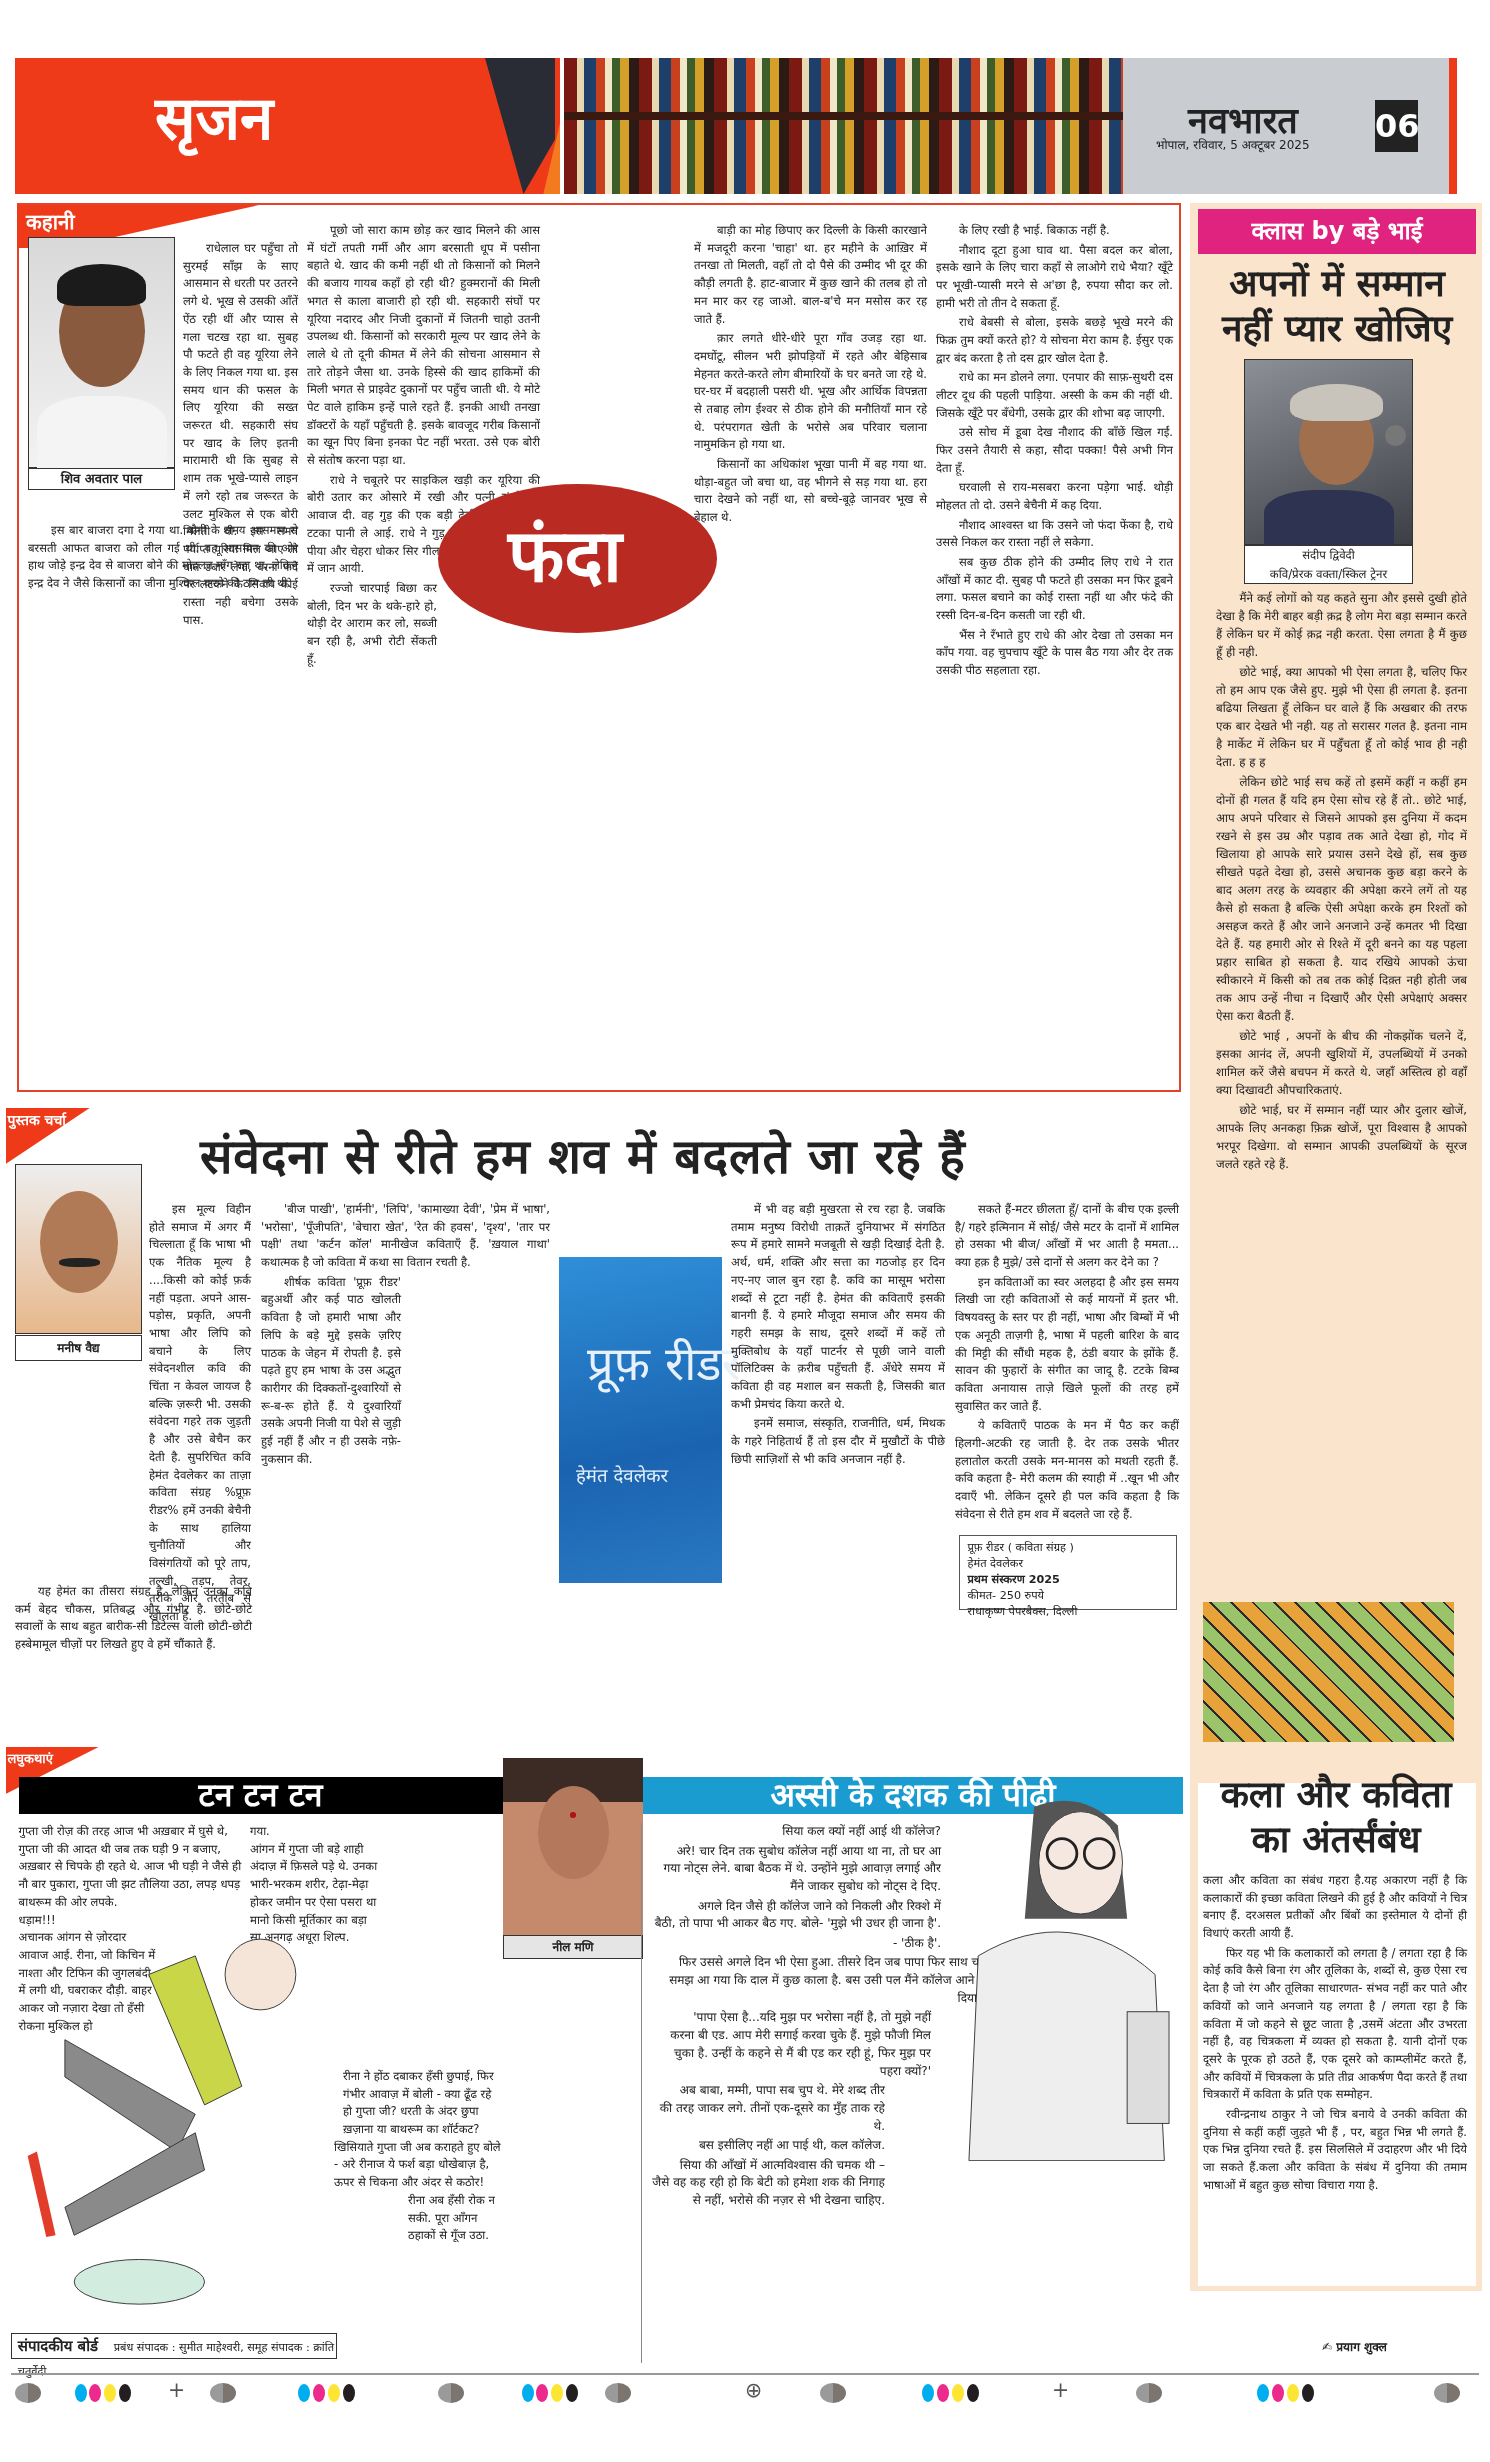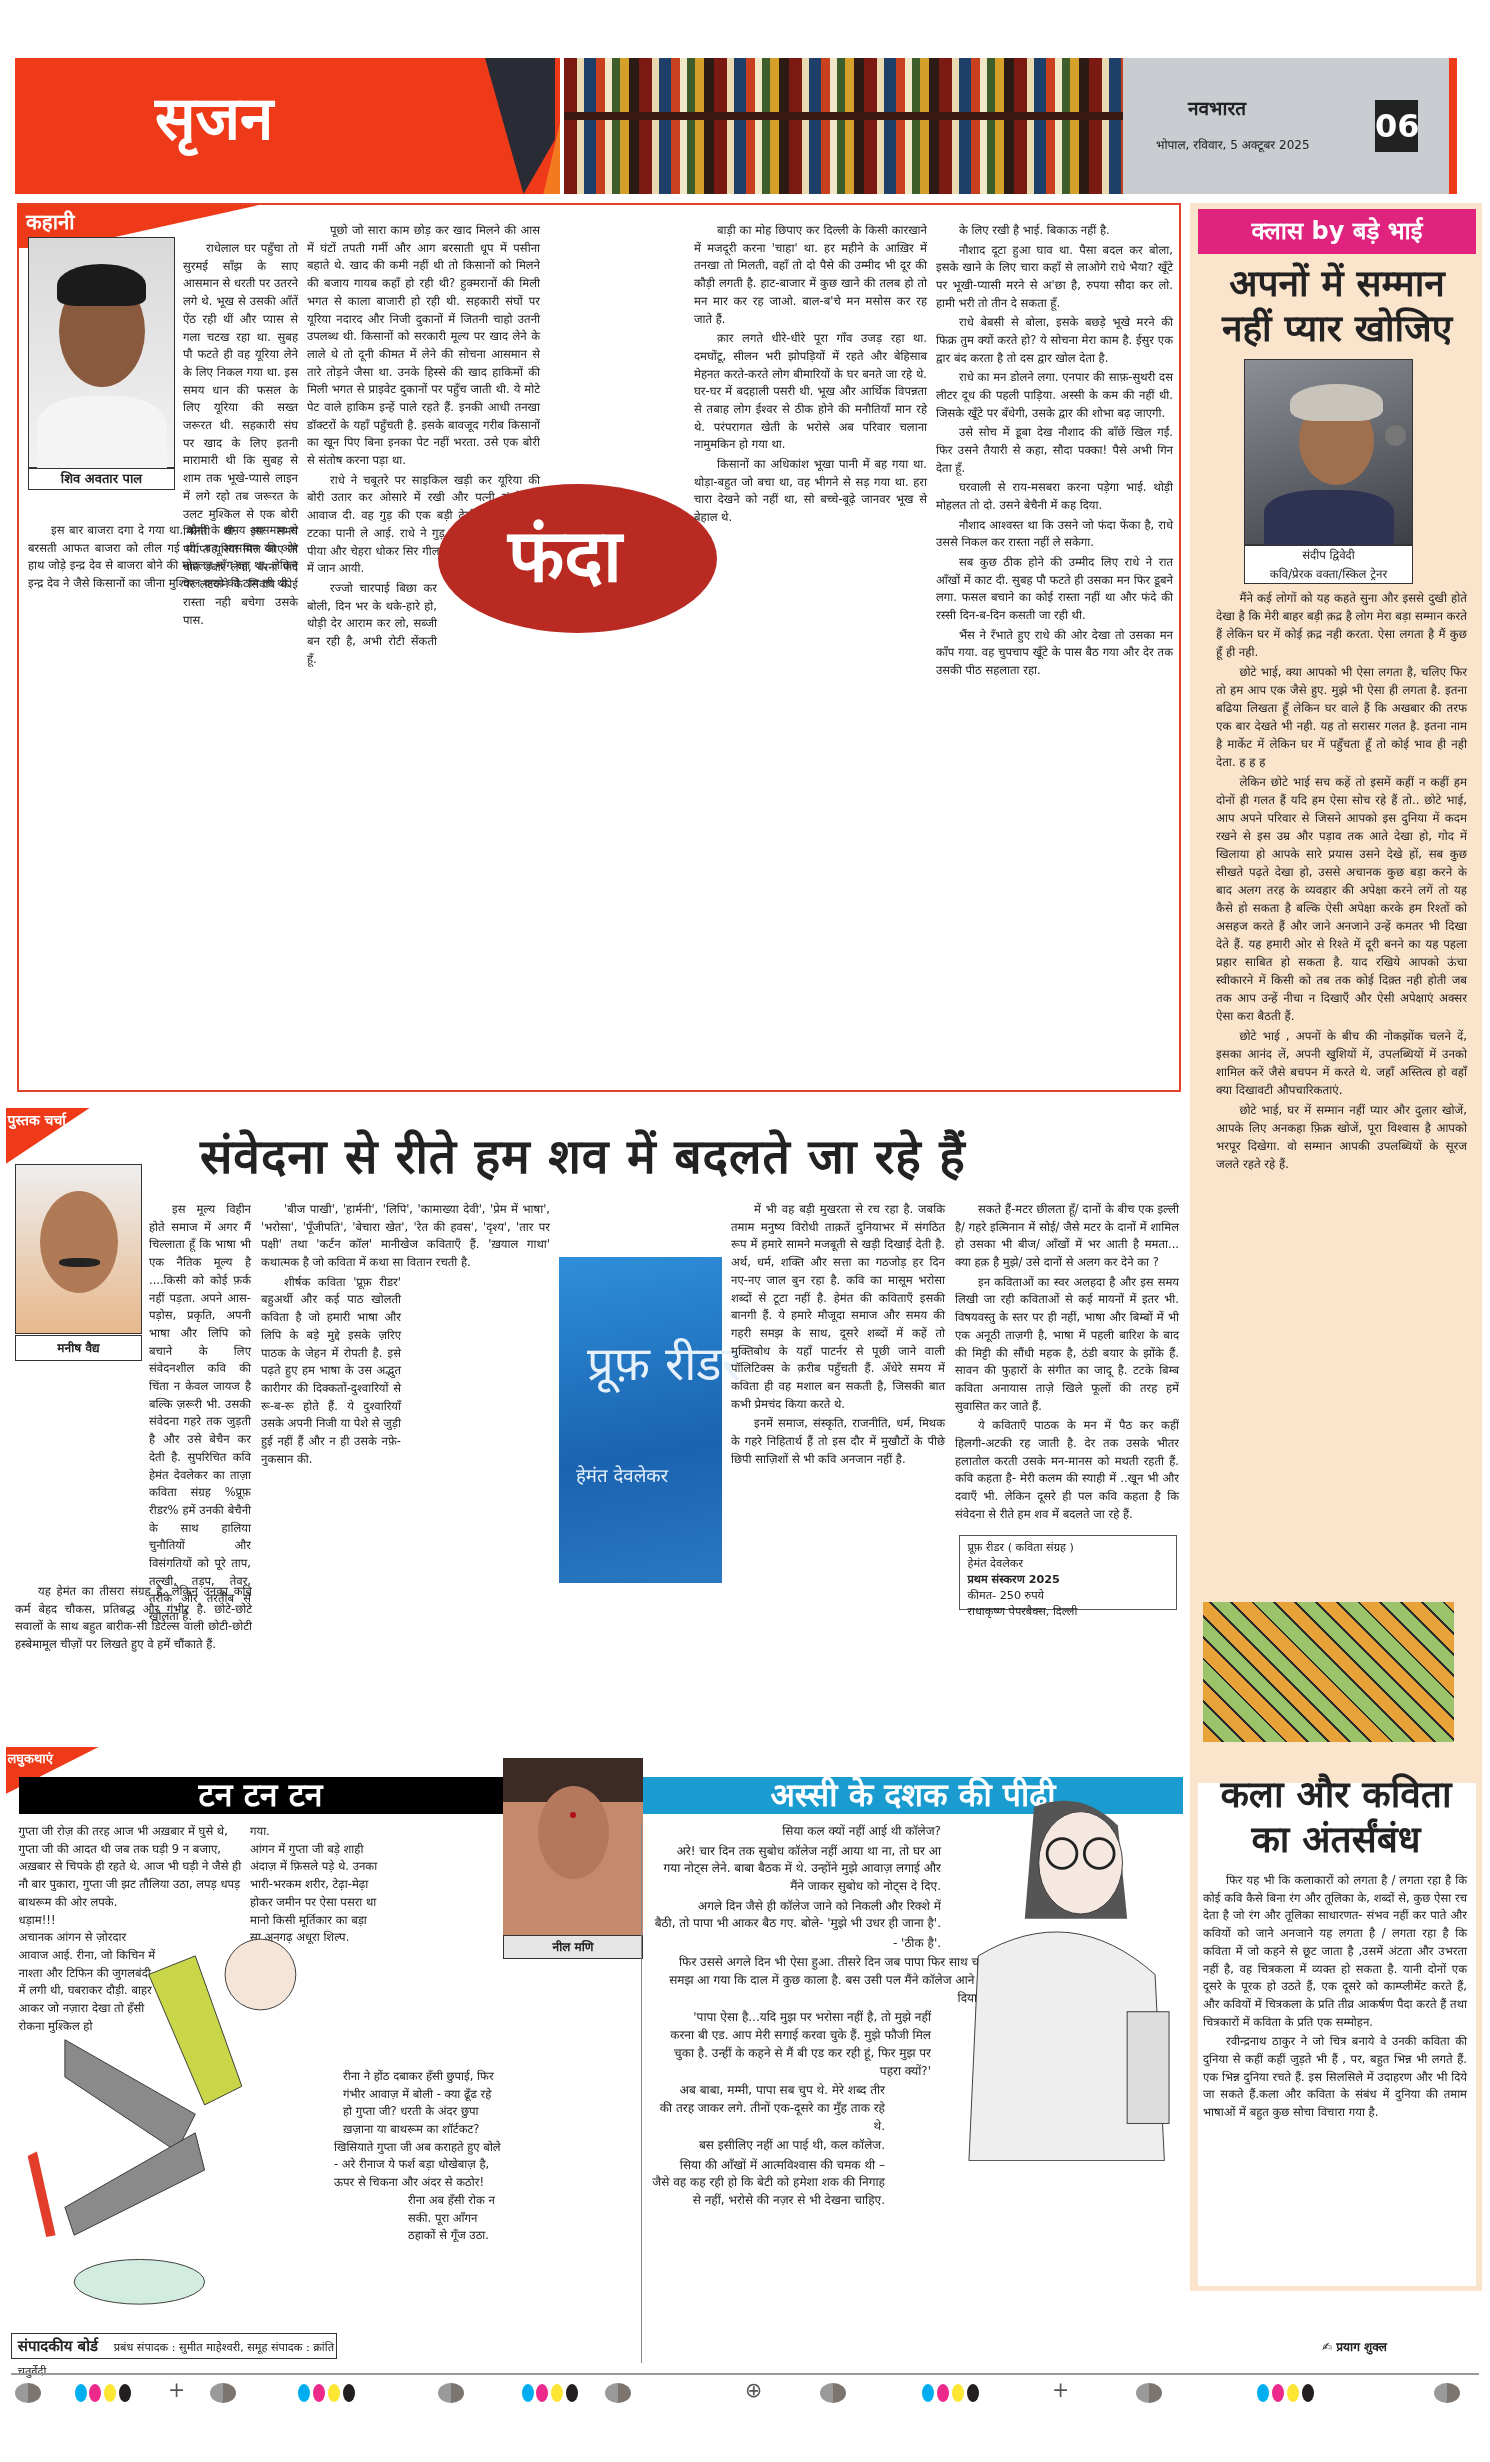--- a/index.html
+++ b/index.html
@@ -10,21 +10,21 @@
 
 #masthead{left:15px;top:58px;width:1460px;height:136px}
 #mh-red{left:0;top:0;width:545px;height:136px;background:#ef3a1a;clip-path:polygon(0 0,100% 0,100% 100%,0 100%)}
 #mh-title{left:140px;top:17px;font-size:60px;font-weight:bold;color:#fff;font-family:"DejaVu Sans",sans-serif}
 #mh-dark{left:470px;top:0;width:70px;height:136px;background:#2a2c35;clip-path:polygon(0 0,100% 0,100% 60%,55% 100%)}
 #mh-orange{left:508px;top:65px;width:37px;height:71px;background:#f47a20;clip-path:polygon(100% 0,100% 100%,55% 100%)}
 #mh-books{left:549px;top:0;width:559px;height:136px;background:repeating-linear-gradient(90deg,#7a1a12 0 13px,#e8d9b0 13px 20.5px,#1e3f6a 20.5px 32px,#c8401e 32px 41px,#f1e7c9 41px 48px,#3d5d2a 48px 56px,#d4a02a 56px 65px,#2b1b14 65px 75px);}
 #mh-books:after{content:"";position:absolute;left:0;right:0;top:54px;height:7.5px;background:#3a1a10}
 #mh-gray{left:1108px;top:0;width:326px;height:136px;background:#c9cdd2}
 #mh-redbar{left:1434px;top:0;width:7.5px;height:136px;background:#ef3a1a}
-#mh-brand{left:1173px;top:37px;font-size:19px;font-weight:bold;color:#222}
+#mh-brand{left:1173px;top:37px;font-size:36px;font-weight:bold;color:#222}
 #mh-date{left:1141px;top:78px;font-size:12px;color:#222}
 #mh-page{left:1360px;top:42px;width:43px;height:52px;background:#222;color:#fff;font-size:32px;font-weight:bold;text-align:center;line-height:52px}
 
 #story{left:17px;top:203px;width:1164px;height:889px;border:2.8px solid #e2432a}
 #kahani-tag{left:17px;top:205px;width:242px;height:43px;background:#ef3a1a;clip-path:polygon(0 0,100% 0,20% 100%,0 100%)}
 #kahani-label{left:26px;top:207px;font-size:20.5px;font-weight:bold;color:#fff}
 #author1-photo{left:28px;top:237px;width:147px;height:231px;border:0.9px solid #333;background:linear-gradient(180deg,#d9d9d9,#f2f2f2)}
 .face{position:absolute;border-radius:50%}
 #author1-cap{left:28px;top:468px;width:147px;height:22.4px;border:0.9px solid #333;font-size:13px;text-align:center;line-height:20.5px;font-weight:bold}
 #fanda{left:438px;top:484px;width:279px;height:149px;border-radius:50%;background:#b82a22}
@@ -239,20 +239,21 @@
 <div id="editorial" class="abs">
   <span style="font-weight:bold;font-size:15px;margin-right:12px">संपादकीय बोर्ड</span>
   <span>प्रबंध संपादक : सुमीत माहेश्वरी, समूह संपादक : क्रांति चतुर्वेदी</span>
 </div>
 
 <div id="kala-art" class="abs"></div>
 <div id="kala-col" class="abs"></div>
 <div id="kala-inner" class="abs"></div>
 <div id="kala-head" class="abs">कला और कविता का अंतर्संबंध</div>
 <div id="kala-body" class="abs txt">
+  <p style="text-indent:0">कला और कविता का संबंध गहरा है.यह अकारण नहीं है कि कलाकारों की इच्छा कविता लिखने की हुई है और कवियों ने चित्र बनाए हैं. दरअसल प्रतीकों और बिंबों का इस्तेमाल ये दोनों ही विधाएं करती आयी हैं.</p>
   <p>फिर यह भी कि कलाकारों को लगता है / लगता रहा है कि कोई कवि कैसे बिना रंग और तूलिका के, शब्दों से, कुछ ऐसा रच देता है जो रंग और तूलिका साधारणत- संभव नहीं कर पाते और कवियों को जाने अनजाने यह लगता है / लगता रहा है कि कविता में जो कहने से छूट जाता है ,उसमें अंटता और उभरता नहीं है, वह चित्रकला में व्यक्त हो सकता है. यानी दोनों एक दूसरे के पूरक हो उठते हैं, एक दूसरे को काम्प्लीमेंट करते हैं, और कवियों में चित्रकला के प्रति तीव्र आकर्षण पैदा करते हैं तथा चित्रकारों में कविता के प्रति एक सम्मोहन.</p>
   <p>रवीन्द्रनाथ ठाकुर ने जो चित्र बनाये वे उनकी कविता की दुनिया से कहीं कहीं जुड़ते भी हैं , पर, बहुत भिन्न भी लगते हैं. एक भिन्न दुनिया रचते हैं. इस सिलसिले में उदाहरण और भी दिये जा सकते हैं.कला और कविता के संबंध में दुनिया की तमाम भाषाओं में बहुत कुछ सोचा विचारा गया है.</p>
 </div>
 <div id="kala-sign" class="abs">✍ प्रयाग शुक्ल</div>
 
 <div id="footer-line" class="abs"></div>
 <div id="reg" class="abs" style="left:0;top:2380px;width:1490px;height:28px">
     <div class="regdot" style="left: 75px; top: 3.7px; background: rgb(0, 174, 239);"></div>
     <div class="regdot" style="left: 89px; top: 3.7px; background: rgb(236, 42, 140);"></div>
     <div class="regdot" style="left: 104px; top: 3.7px; background: rgb(253, 229, 51);"></div>

